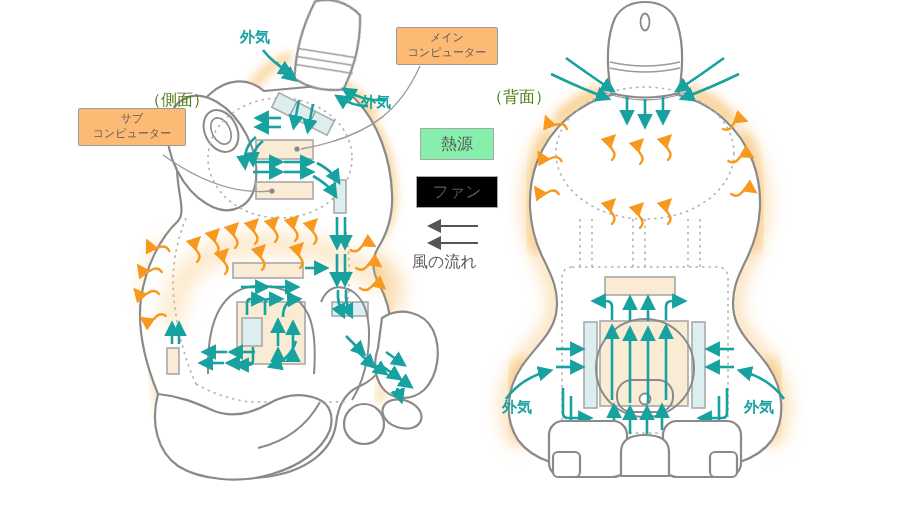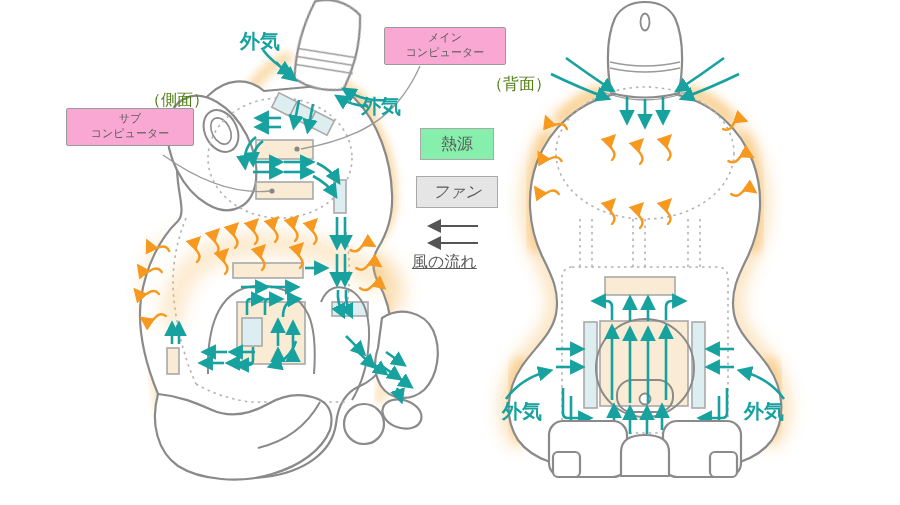--- a/index.html
+++ b/index.html
@@ -1,26 +1,26 @@
 <!DOCTYPE html>
 <html><head>
 <meta charset="utf-8">
 <style>
   html,body{margin:0;padding:0;background:#fff;}
   #stage{position:relative;width:900px;height:505px;background:#fff;overflow:hidden;
          font-family:"DejaVu Sans","Liberation Sans",sans-serif;}
   #art{position:absolute;left:0;top:0;}
   .lbl{position:absolute;color:#4d7c0f;font-size:16px;white-space:nowrap;text-align:right;}
-  .air{position:absolute;color:#17a2a0;font-size:20px;font-weight:bold;white-space:nowrap;}
-  .callout{position:absolute;background:#f9a8d4;border:1.5px solid #9a9a9a;color:#5a5a5a;
-           font-size:11px;line-height:1.35;text-align:center;padding:3px 12px;border-radius:2px;}
+  .air{position:absolute;color:#17a2a0;font-size:15px;font-weight:bold;white-space:nowrap;}
+  .callout{position:absolute;background:#fdba74;border:1.5px solid #9a9a9a;color:#5a5a5a;
+           font-size:11px;line-height:1.35;text-align:center;padding:3px 2px;border-radius:2px;margin-left:12px;}
   .legend-box{position:absolute;border:1.5px solid #a9a9a9;color:#5a5a5a;font-size:16px;
               display:flex;align-items:center;justify-content:center;}
   .legend-heat{background:#86efac;}
-  .legend-fan{background:#e5e5e5;font-style:italic;}
+  .legend-fan{background:#000000;}
   .flowlbl{position:absolute;color:#5a5a5a;font-size:16px;white-space:nowrap;}
 </style>
 </head>
 <body>
 
 <div id="stage">
 
 <svg id="art" width="900" height="505" viewBox="0 0 900 505">
   <defs>
     <marker id="th" markerWidth="6" markerHeight="6" refX="4.2" refY="3" orient="auto">
@@ -303,33 +303,33 @@
     </g>
   </g>
 
   <g>
     <path class="ga" d="M478,226 L431,226"></path>
     <path class="ga" d="M478,243 L431,243"></path>
   </g>
 </svg>
 
 <div class="lbl" style="left:145px;top:90px;">（側面）</div>
-<div class="lbl" style="left:487px;top:74px;">（背面）</div>
+<div class="lbl" style="left:487px;top:87px;">（背面）</div>
 
 <div class="air" style="left:240px;top:28px;">外気</div>
 <div class="air" style="left:361px;top:93px;">外気</div>
 <div class="air" style="left:502px;top:398px;">外気</div>
 <div class="air" style="left:744px;top:398px;">外気</div>
 
 <div class="callout" style="left:384px;top:27px;width:96px;">
   <div>メイン</div>
   <div>コンピューター</div>
 </div>
 <div class="callout" style="left:66px;top:108px;width:102px;">
   <div>サブ</div>
   <div>コンピューター</div>
 </div>
 
 <div class="legend-box legend-heat" style="left:420px;top:128px;width:72px;height:30px;">熱源</div>
 <div class="legend-box legend-fan" style="left:416px;top:176px;width:80px;height:30px;">ファン</div>
-<div class="flowlbl" style="left:412px;top:252px;text-decoration:underline;">風の流れ</div>
+<div class="flowlbl" style="left:412px;top:252px;">風の流れ</div>
 
 </div>
 
 </body></html>

